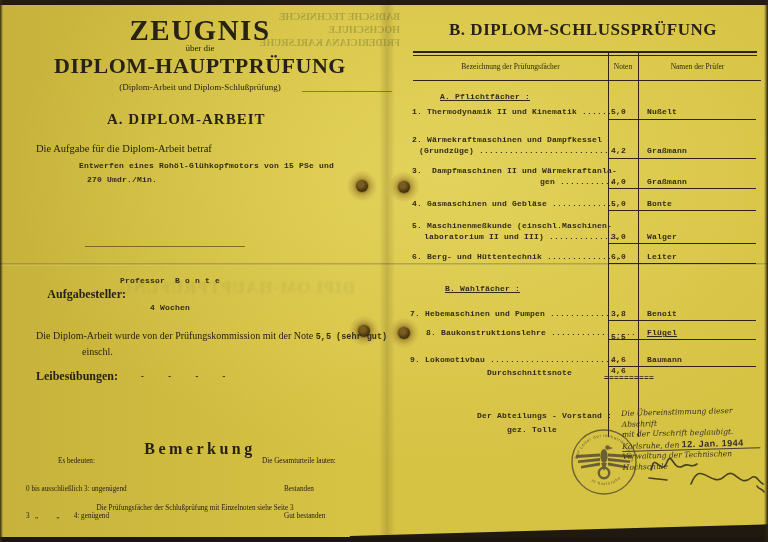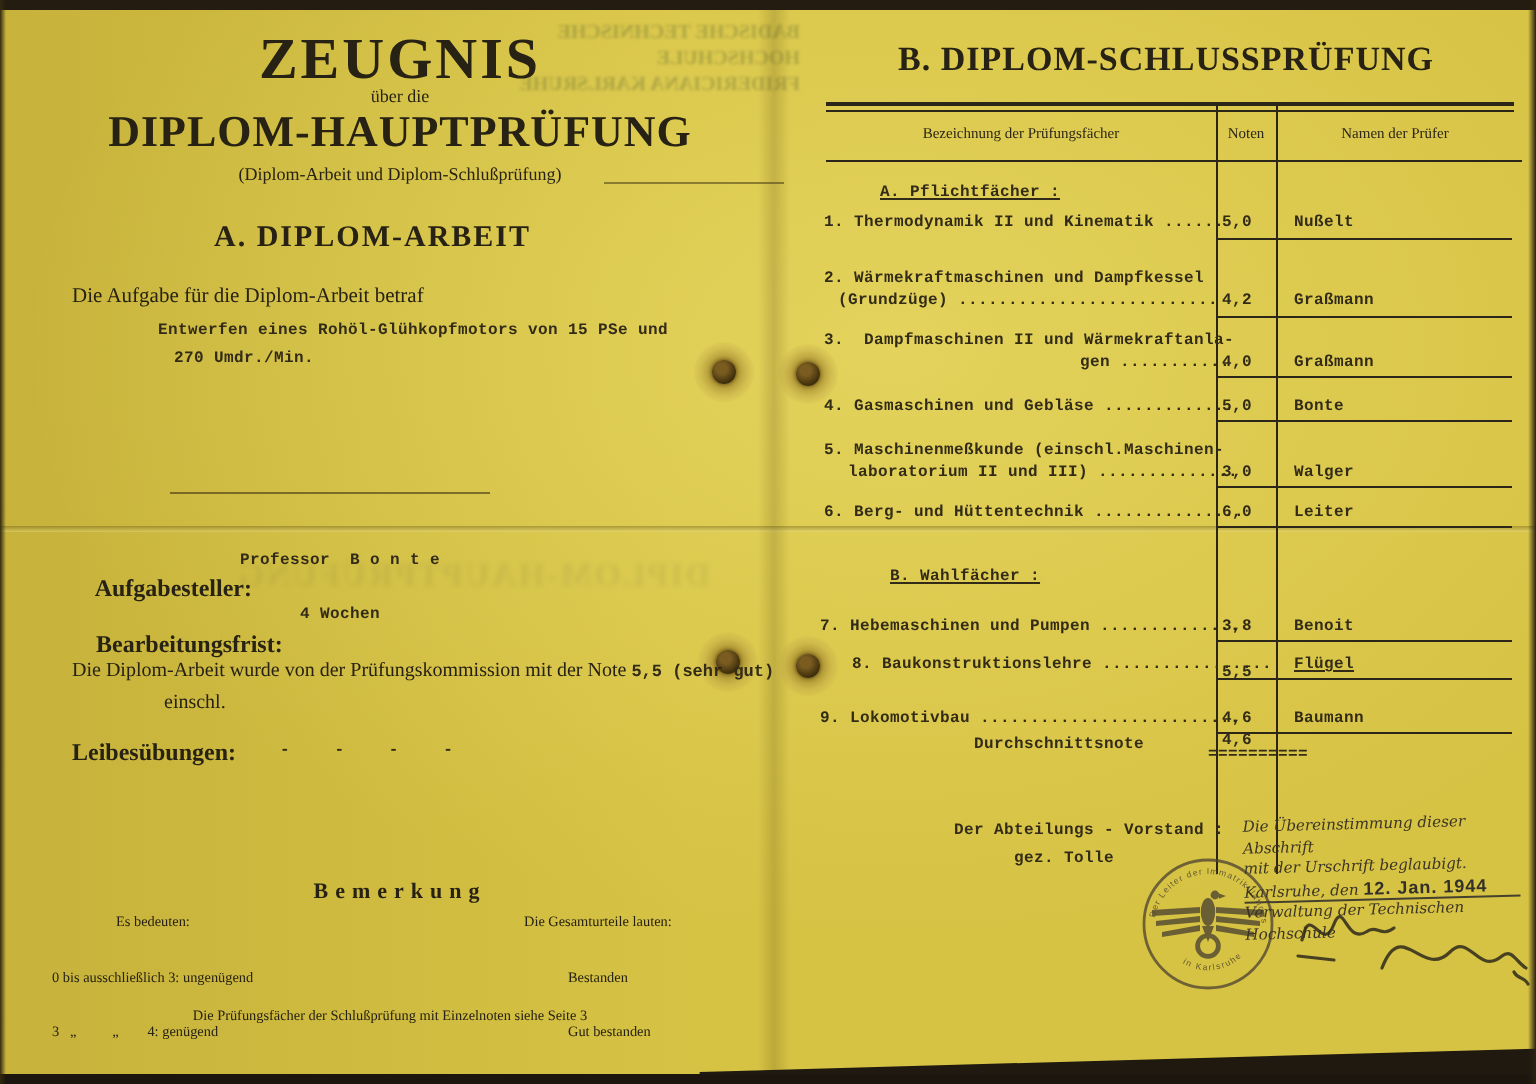--- a/index.html
+++ b/index.html
@@ -42,21 +42,21 @@
   .l-sub{left:20px;top:82px;width:360px;text-align:center;font-size:9px;}
   .l-subrule{position:absolute;left:302px;top:91px;width:90px;border-top:1px solid rgba(70,58,20,.55);}
   .l-secA{left:107px;top:111px;font-size:15px;font-weight:bold;letter-spacing:1px;}
   .l-task{left:36px;top:143px;font-size:10.5px;}
   .l-midrule{position:absolute;left:85px;top:246px;width:160px;border-top:1px solid rgba(75,62,22,.65);}
   .l-aufg{left:36px;top:272px;font-size:12px;font-weight:bold;}
   .l-frist{left:36px;top:300px;font-size:12px;font-weight:bold;}
   .l-grade-sent{left:36px;top:330px;font-size:10px;}
   .l-grade-end{left:82px;top:346px;font-size:10px;}
   .l-leib{left:36px;top:369px;font-size:12px;font-weight:bold;}
-  .l-bem{left:120px;top:440px;width:160px;text-align:center;font-size:11px;font-weight:bold;letter-spacing:3.5px;}
+  .l-bem{left:120px;top:440px;width:160px;text-align:center;font-size:16px;font-weight:bold;letter-spacing:3.5px;}
   .leg{font-size:7.2px;line-height:9px;}
   .leg-lt{left:58px;top:457px;}
   .leg-li{left:26px;top:467px;}
   .leg-rt{left:262px;top:457px;}
   .leg-ri{left:284px;top:467px;}
   .l-foot{left:95px;top:504px;width:200px;text-align:center;font-size:7.2px;}
   
   .t{position:absolute;font-family:"Liberation Mono", monospace;font-size:8px;font-weight:bold;
      color:#322b18;white-space:pre;letter-spacing:.2px;}
   .tw-task1{left:79px;top:161px;}
@@ -136,23 +136,20 @@
   <div class="p l-task">Die Aufgabe für die Diplom-Arbeit betraf</div>
   <div class="t tw-task1">Entwerfen eines Rohöl-Glühkopfmotors von 15 PSe und</div>
   <div class="t tw-task2">270 Umdr./Min.</div>
   <div class="l-midrule"></div>
 
   <div class="p l-aufg">
     <span>Aufgabesteller:</span>
   </div>
   <div class="t tw-aufg">Professor  B o n t e</div>
 
-  <div class="p l-frist">
-    <span>Bearbeitungsfrist:</span>
-  </div>
   <div class="t tw-frist">4 Wochen</div>
 
   <div class="p l-grade-sent"><span>Die Diplom-Arbeit wurde von der Prüfungskommission mit der Note </span><span class="tw-grade">5,5 (sehr gut)</span></div>
   <div class="p l-grade-end">einschl.</div>
 
   <div class="p l-leib">Leibesübungen:</div>
   <div class="t tw-leib">-   -   -   -</div>
 
   <div class="p l-bem">Bemerkung</div>
 

